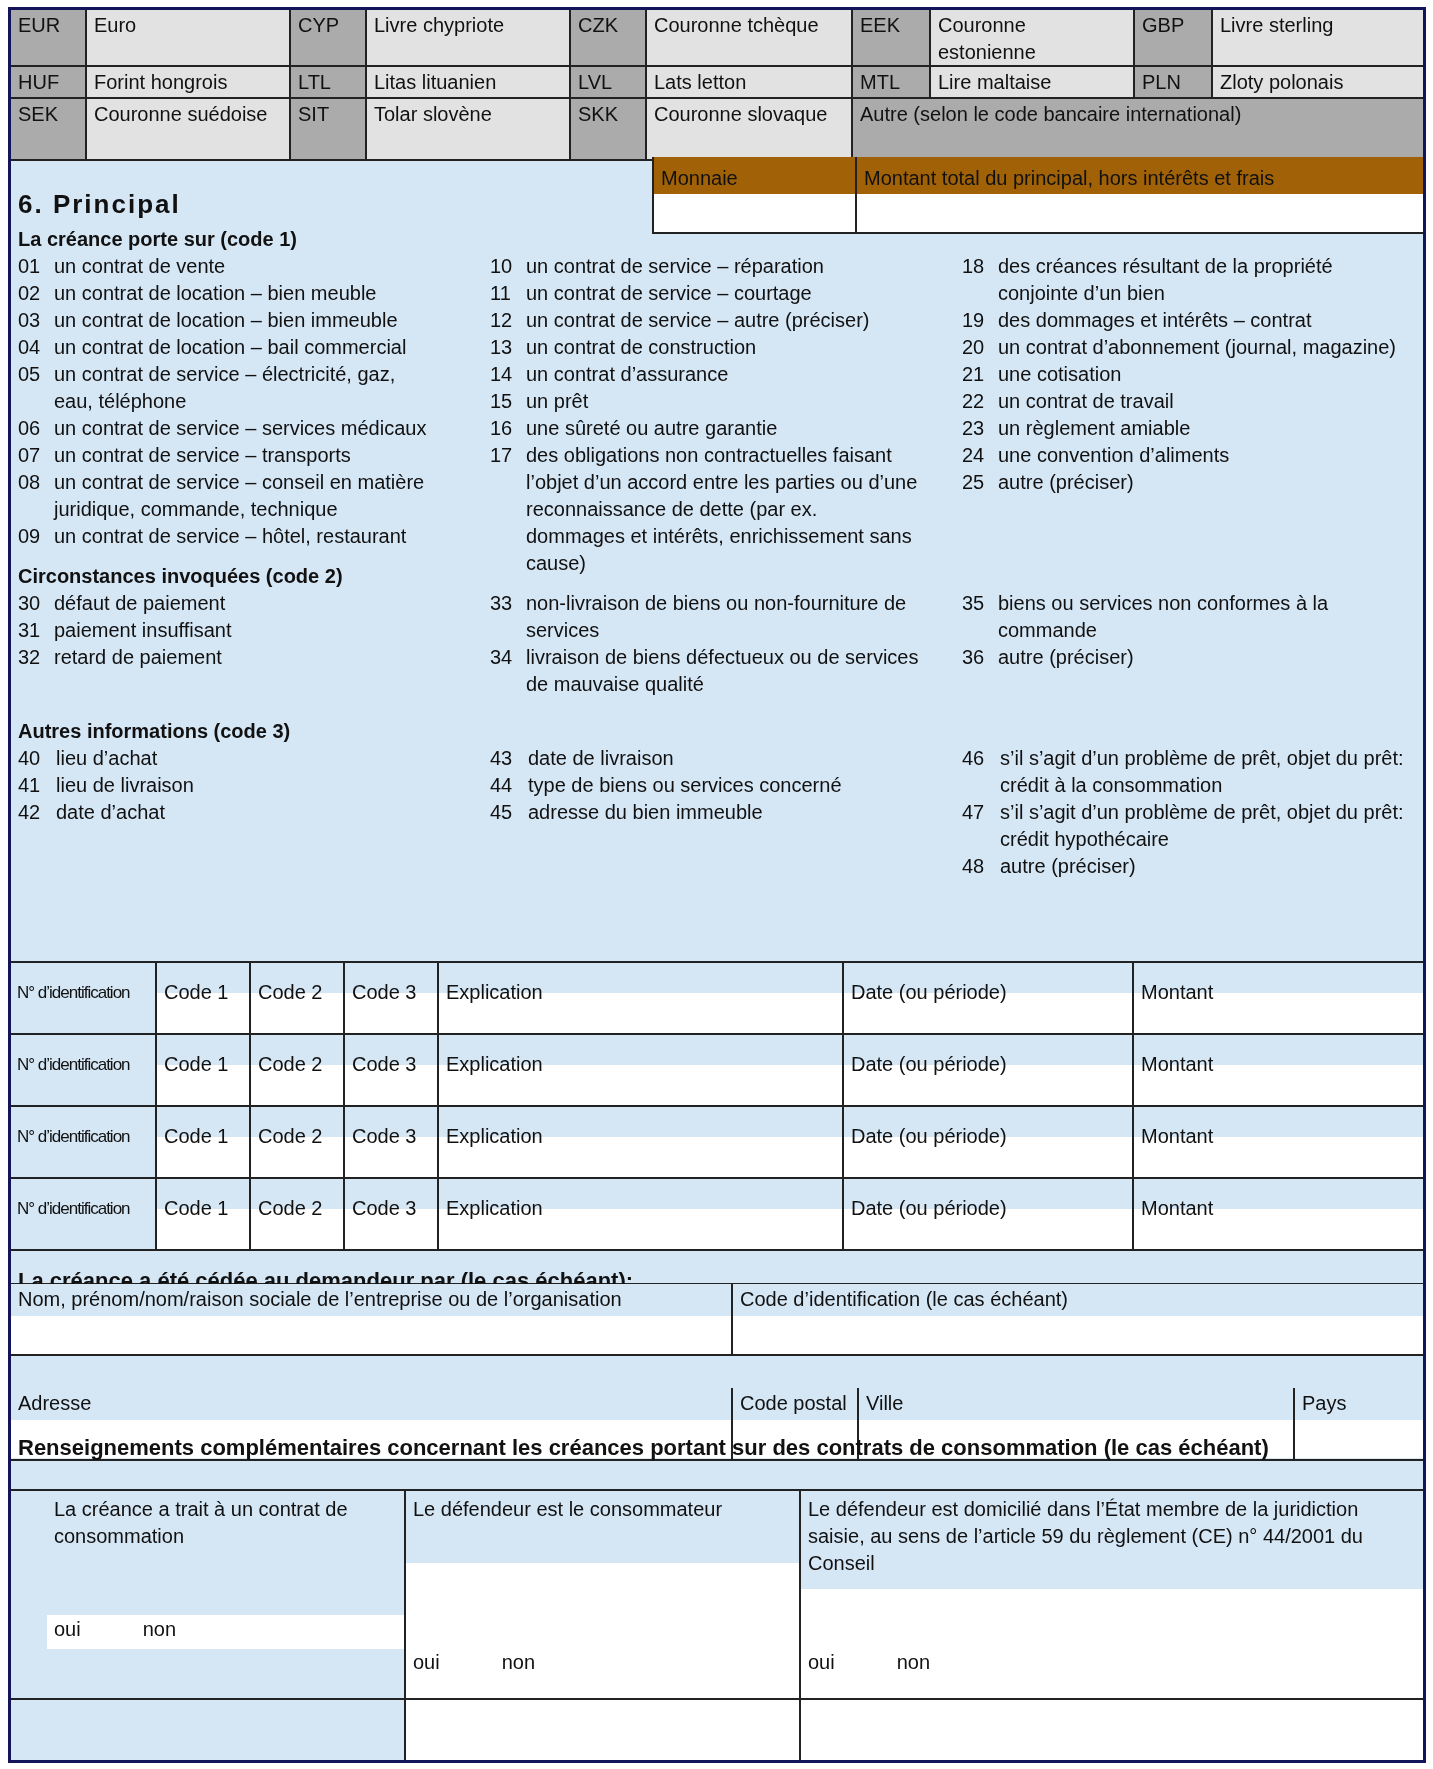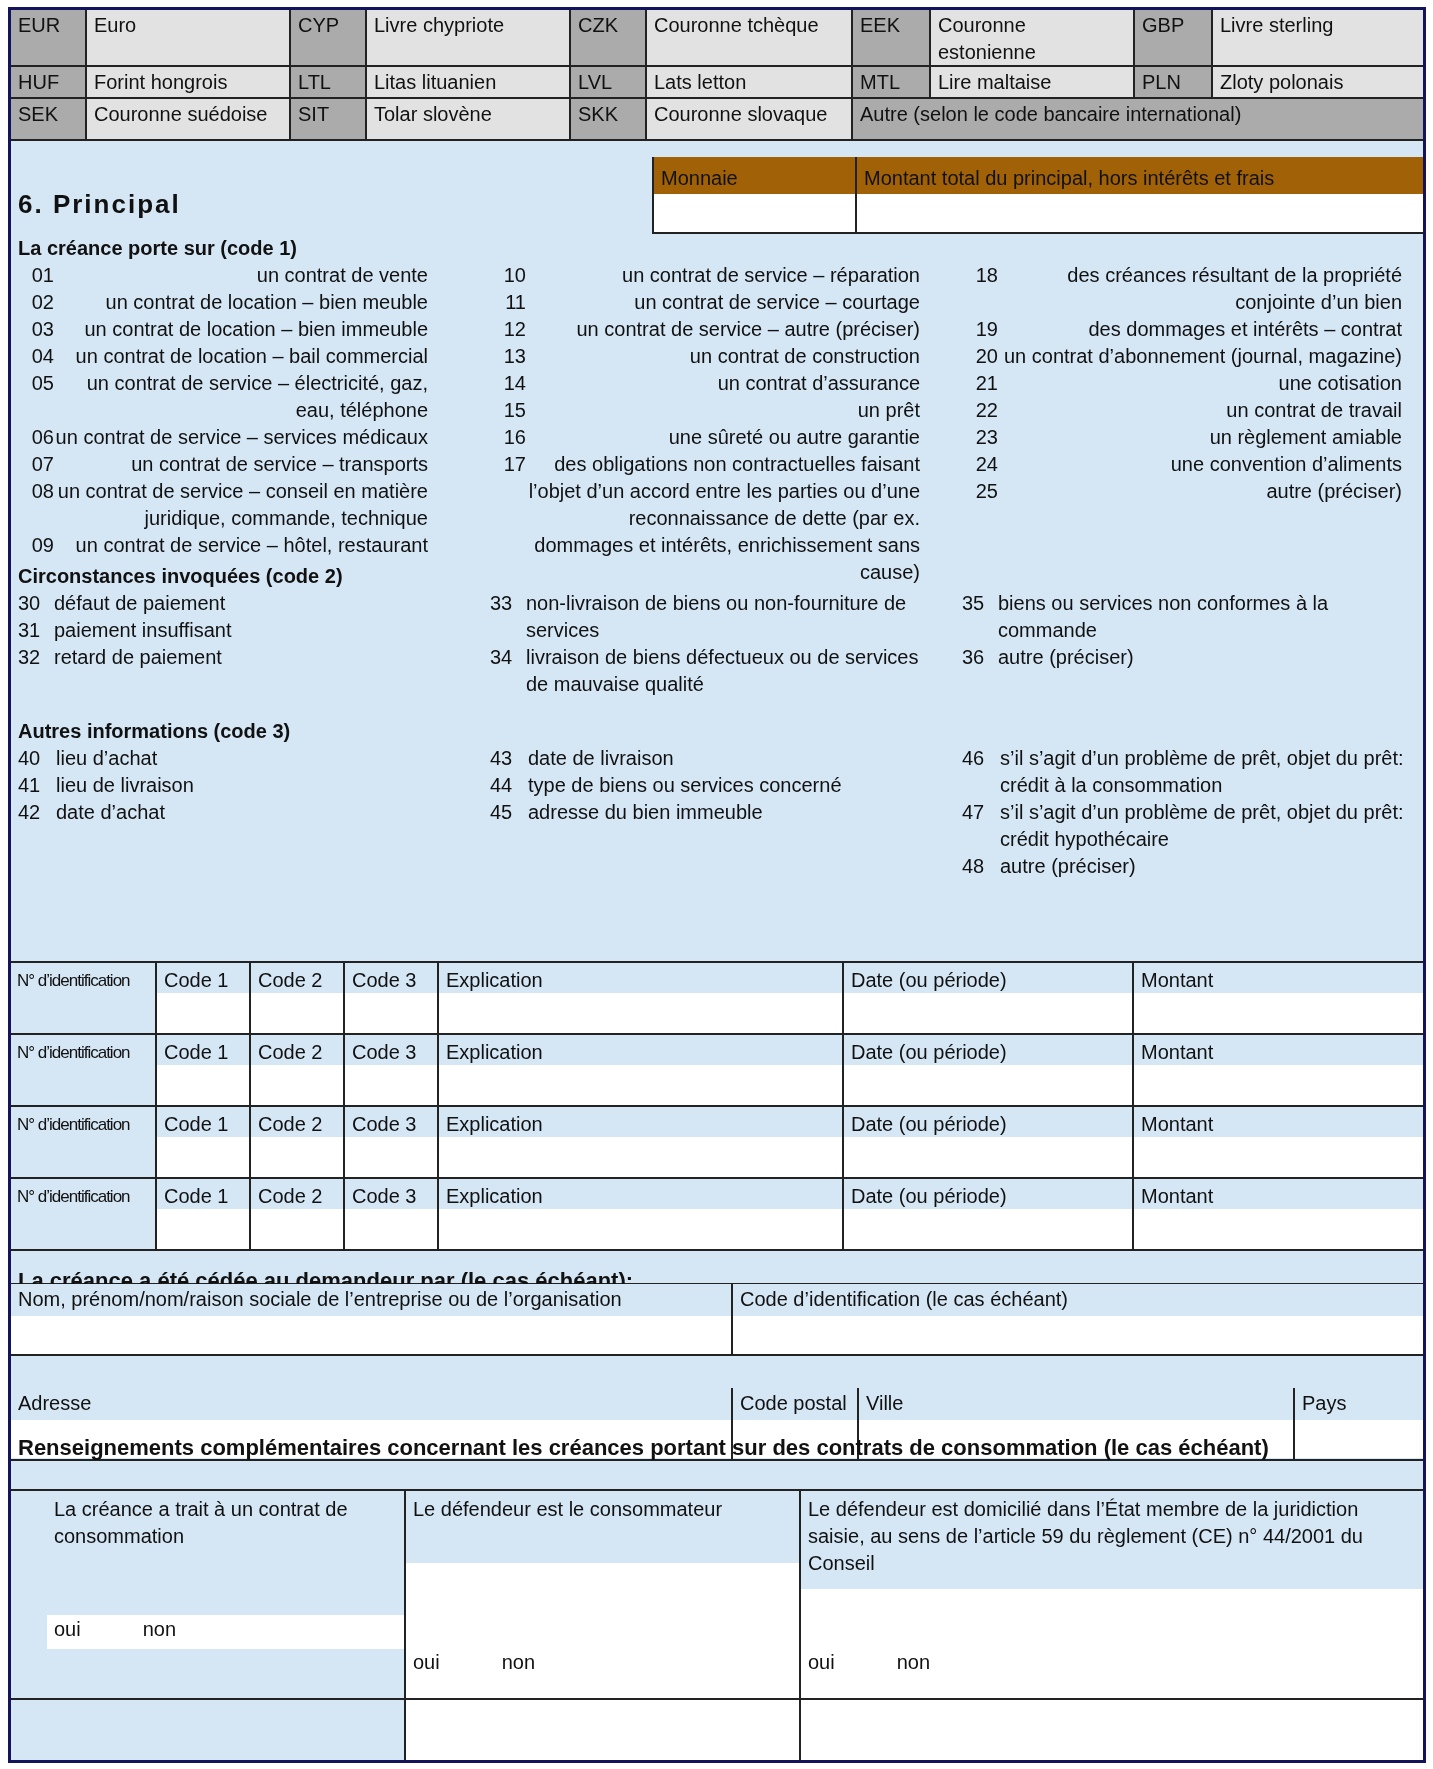--- a/index.html
+++ b/index.html
@@ -8,21 +8,21 @@
   .frame { position: absolute; left: 8px; top: 7px; width: 1418px; height: 1756px; border: 3px solid #14145a; background: #d5e6f5; overflow: hidden; }
 
   
   .cur-grid { position: absolute; left: 0; top: 0; width: 1412px; display: grid;
     grid-template-columns: 76px 204px 76px 204px 76px 206px 78px 204px 78px 210px; }
   .cur-grid .c { border-right: 2px solid #222; border-bottom: 2px solid #222; padding: 2px 7px; }
   .cur-grid .code { background: #ababab; }
   .cur-grid .name { background: #e2e2e2; }
   .cur-grid .r1 { height: 57px; }
   .cur-grid .r2 { height: 32px; }
-  .cur-grid .r3 { height: 42px; }
+  .cur-grid .r3 { height: 62px; }
   .cur-grid .other { grid-column: span 4; background: #ababab; border-right: none; }
   .cur-grid .last { border-right: none; }
 
   .sec6 { position: absolute; left: 0; top: 147px; width: 1412px; height: 805px; }
   .sec6-title { position: absolute; left: 7px; top: 34px; font-size: 26px; font-weight: bold; letter-spacing: 2px; }
   .monnaie { position: absolute; left: 641px; top: 0; width: 205px; height: 77px; border-left: 2px solid #222; border-bottom: 2px solid #222; border-right: 2px solid #222; }
   .montant-total { position: absolute; left: 846px; top: 0; width: 566px; height: 77px; border-bottom: 2px solid #222; }
   .lbl-band { background: #a16207; height: 37px; padding: 8px 7px 0 7px; }
   .white-fill { background: #fff; height: 38px; }
 
@@ -32,21 +32,21 @@
   .item { display: flex; }
   .item .num { width: 36px; flex: none; }
   .item .txt { flex: 1; }
   .item.w40 .num { width: 38px; }
 
   
   .claims { position: absolute; left: 0; top: 951px; width: 1412px; }
   .claim-row { display: grid; grid-template-columns: 146px 94px 94px 94px 405px 290px 289px; height: 72px; border-top: 2px solid #222; }
   .claim-row .cc { border-right: 2px solid #222; position: relative; }
   .claim-row .cc:last-child { border-right: none; }
-  .claim-row .cc .lab { background: #d5e6f5; height: 30px; padding: 4px 7px 0 7px; white-space: nowrap; }
+  .claim-row .cc .lab { background: #d5e6f5; height: 30px; padding: 16px 7px 0 7px; white-space: nowrap; }
   .claim-row .cc .fill { background: #fff; height: 40px; }
   .claim-row .id-cell { background: #d5e6f5; }
   .claim-row .id-cell .lab { font-size: 17px; letter-spacing: -1px; padding-left: 6px; }
   .claim-row .id-cell .fill { background: #d5e6f5; }
 
   .ceded-title { position: absolute; left: 0; top: 1239px; width: 1412px; height: 35px; border-top: 2px solid #222; border-bottom: 2px solid #222; padding: 16px 7px; font-weight: bold; font-size: 22px; }
   .frm-row { position: absolute; left: 0; width: 1412px; display: flex; border-bottom: 2px solid #222; }
   .frm-row .fc { border-right: 2px solid #222; }
   .frm-row .fc:last-child { border-right: none; }
   .frm-row .fc .lab { background: #d5e6f5; height: 32px; padding: 2px 7px 0 7px; white-space: nowrap; }
@@ -101,21 +101,21 @@
     <div class="sec6-title">6. Principal</div>
     <div class="monnaie">
       <div class="lbl-band">Monnaie</div>
       <div class="white-fill"></div>
     </div>
     <div class="montant-total">
       <div class="lbl-band">Montant total du principal, hors intérêts et frais</div>
       <div class="white-fill"></div>
     </div>
 
-    <div class="codes" style="top: 77px; height: 330px; text-align: right;">
+    <div class="codes" style="top: 68px; height: 330px;">
       <h3 style="top: 1px;">La créance porte sur (code 1)</h3>
       <div class="col" style="left: 7px; top: 28px; width: 410px;">
         <div class="item">
             <span class="num">01</span>
             <span class="txt">un contrat de vente</span>
           </div>
         <div class="item">
             <span class="num">02</span>
             <span class="txt">un contrat de location – bien meuble</span>
           </div>

